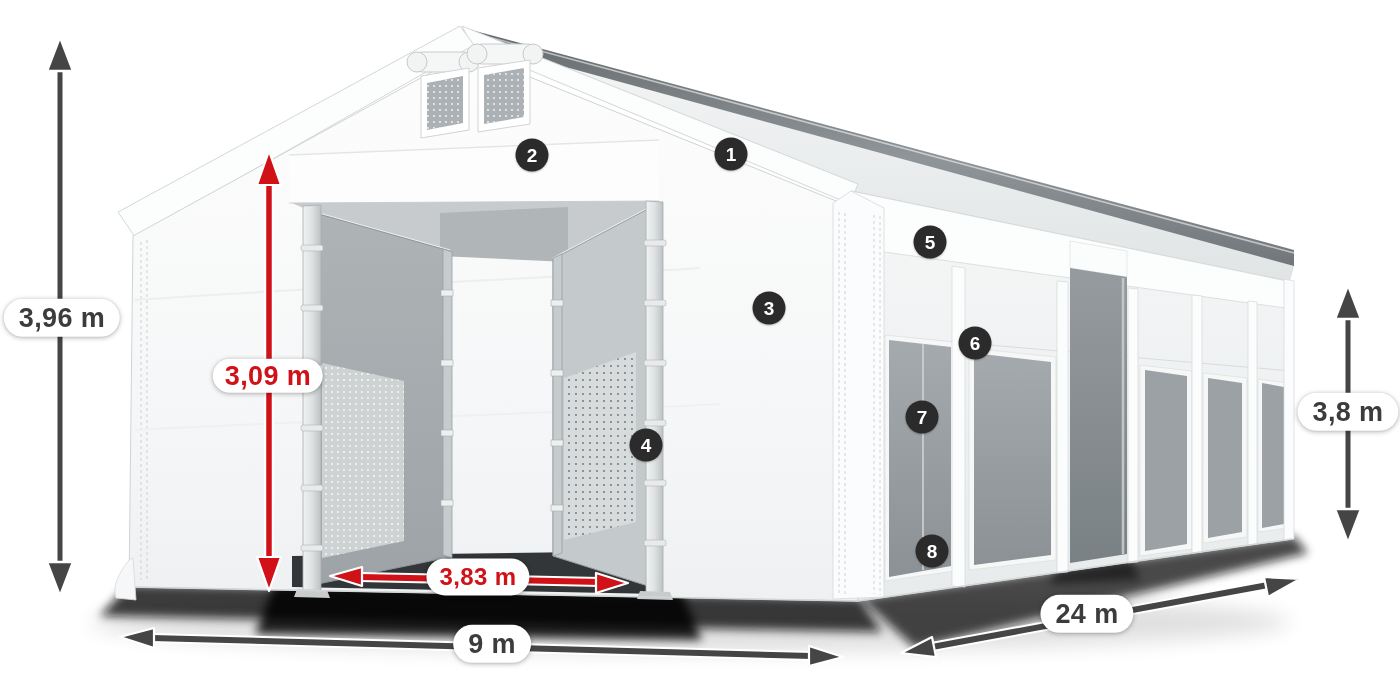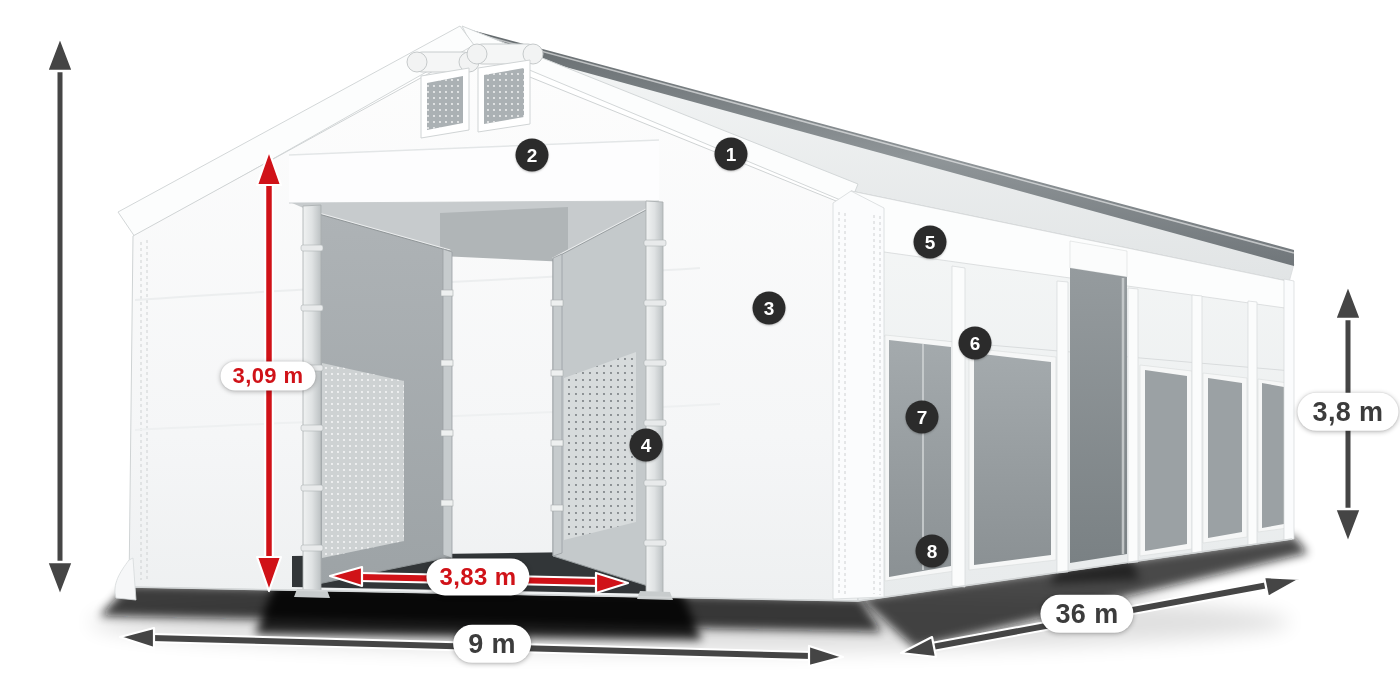--- a/index.html
+++ b/index.html
@@ -16,21 +16,21 @@
     font-weight:bold;
     color:var(--label-text-dark,#3c3c3c);
     font-size:27px;
     line-height:1.05;
     white-space:nowrap;
     box-shadow:0 1px 5px rgba(0,0,0,.30),0 0 0 1px rgba(0,0,0,.03);
     letter-spacing:.4px;
     z-index:5;
   }
   .pill.red{color:var(--label-text-red,#d01218);}
-  .pill.sm{font-size:22px;padding:3px 12px;}
+  .pill.sm{font-size:27px;padding:3px 12px;}
   .pill.md{font-size:24px;padding:6px 13px;}
   .badge{
     position:absolute;transform:translate(-50%,-50%);
     width:33px;height:33px;border-radius:50%;
     background:var(--badge-background,#2b2b2b);
     color:var(--badge-text,#fff);
     font-size:19px;font-weight:bold;
     display:flex;align-items:center;justify-content:center;
     z-index:6;
     box-shadow:0 1px 2px rgba(0,0,0,.25);
@@ -286,24 +286,25 @@
 
       <g>
         <line x1="1348" y1="312" x2="1348" y2="516" stroke="#ffffff" stroke-width="10"></line>
         <line x1="1348" y1="312" x2="1348" y2="516" style="stroke:var(--arrow-dark,#454545)" stroke-width="5"></line>
         <polygon points="1348,285 1335,319 1361,319" style="fill:var(--arrow-dark,#454545)" stroke="#ffffff" stroke-width="2.5"></polygon>
         <polygon points="1348,543 1335,509 1361,509" style="fill:var(--arrow-dark,#454545)" stroke="#ffffff" stroke-width="2.5"></polygon>
       </g>
     </g>
   </svg>
 
+  <div class="pill" style="left:62px;  top:318px;">3,96 m</div>
   <div class="pill red sm" style="left:268px; top:376px;">3,09 m</div>
   <div class="pill red md" style="left:478px; top:577px;">3,83 m</div>
   <div class="pill" style="left:492px; top:644px;">9 m</div>
-  <div class="pill" style="left:1087px;top:614px;">36 m</div>
+  <div class="pill" style="left:1087px;top:614px;">24 m</div>
   <div class="pill" style="left:1348px;top:412px;">3,8 m</div>
 
   <div class="badge" style="left:731px; top:154px;">1</div>
   <div class="badge" style="left:532px; top:155px;">2</div>
   <div class="badge" style="left:769px; top:308px;">3</div>
   <div class="badge" style="left:646px; top:445px;">4</div>
   <div class="badge" style="left:930px; top:242px;">5</div>
   <div class="badge" style="left:975px; top:343px;">6</div>
   <div class="badge" style="left:922px; top:417px;">7</div>
   <div class="badge" style="left:932px; top:551px;">8</div>

